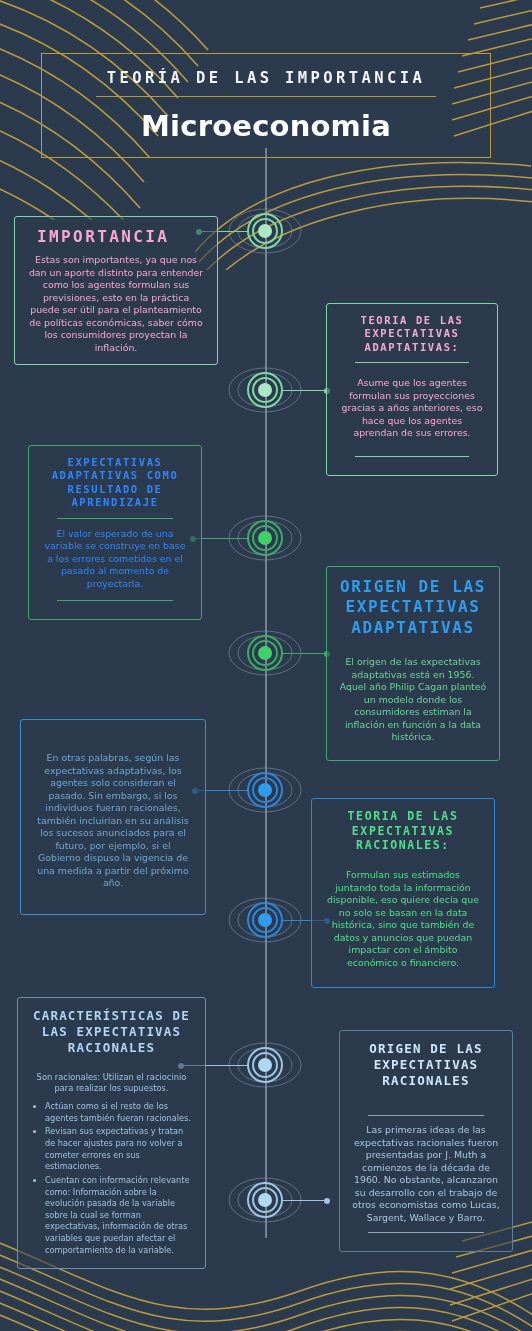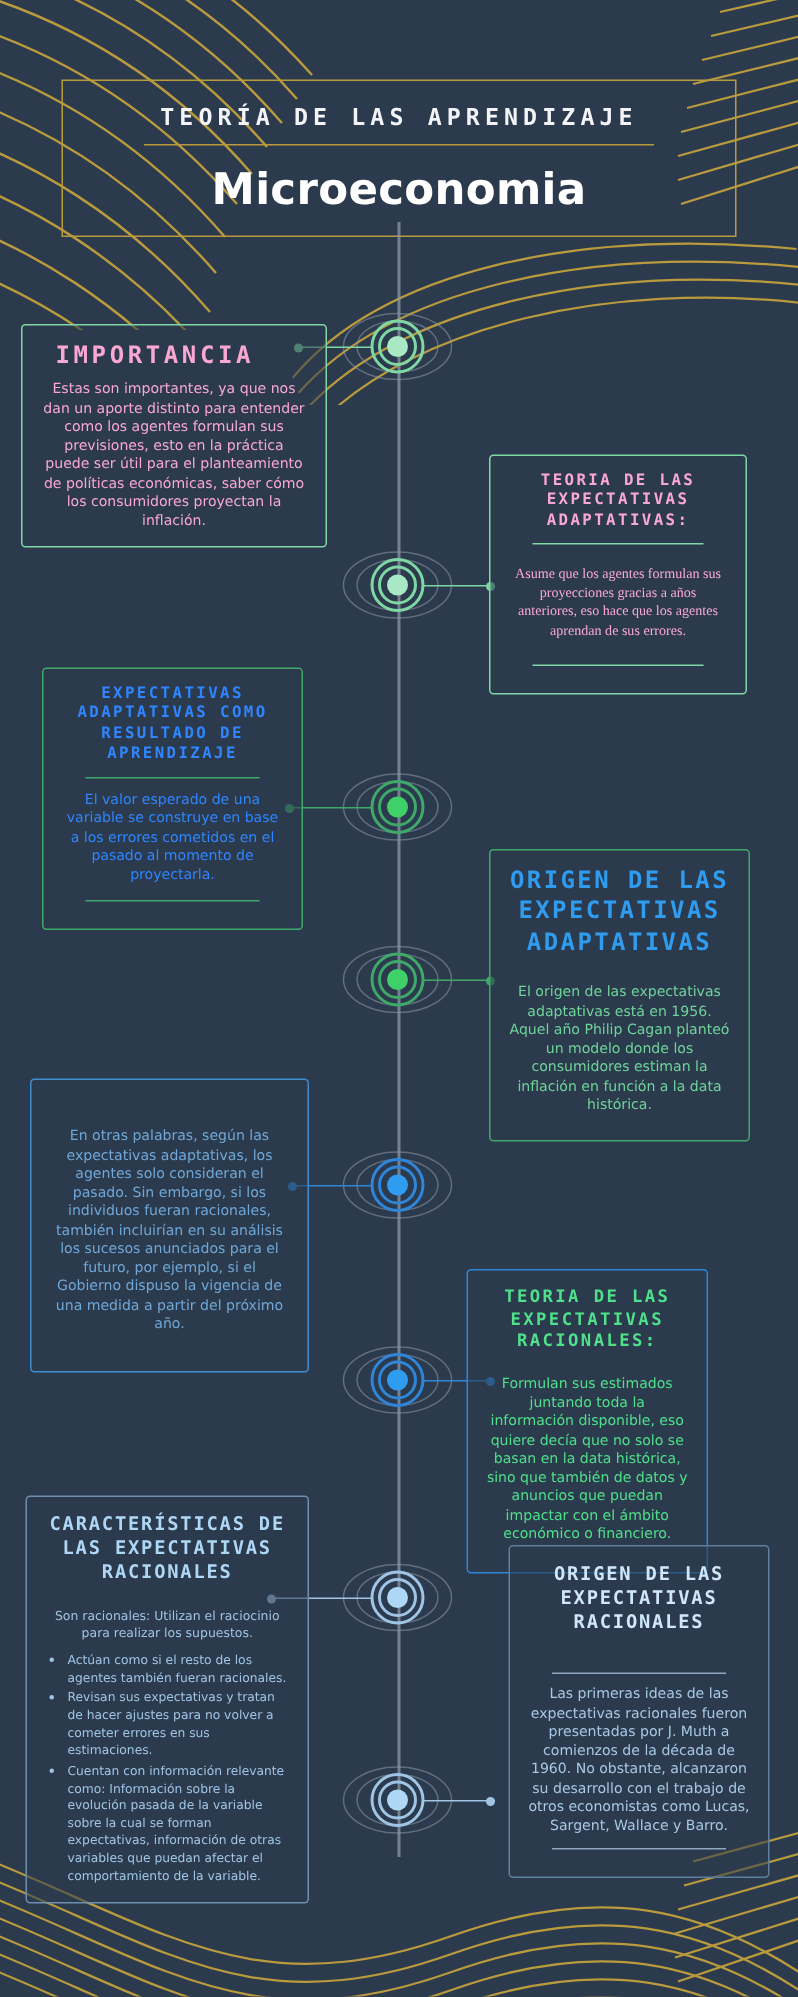--- a/index.html
+++ b/index.html
@@ -166,21 +166,21 @@
       <path d="M40,40 L136,14"></path>
       <path d="M34,56 L136,28"></path>
       <path d="M30,72 L136,42"></path>
       <path d="M28,88 L136,56"></path>
       <path d="M28,104 L136,70"></path>
       <path d="M30,120 L136,84"></path>
     </g>
   </svg>
 
   <div id="header-card">
-    <div id="header-kicker">TEORÍA DE LAS APRENDIZAJE</div>
+    <div id="header-kicker">TEORÍA DE LAS IMPORTANCIA</div>
     <div id="header-rule"></div>
     <div id="header-title">Microeconomia</div>
   </div>
 
   <div class="spine"></div>
 
   <div id="nodes-layer">
       <div class="node" style="top: 231px;">
         <svg width="74" height="74" viewBox="0 0 74 74">
           <ellipse cx="37" cy="37" rx="36" ry="22" fill="none" stroke="#8d99a8" stroke-width="1" opacity=".55"></ellipse>
@@ -283,41 +283,41 @@
     </div>
 
   <div class="card t-mint" id="card-importancia" style="left:14px;top:216px;width:204px;">
     <h3 style="font-size:16px;letter-spacing:2.4px;text-align:left;margin-left:10px;">IMPORTANCIA</h3>
     <p style="margin-top:7px;">Estas son importantes, ya que nos dan un aporte distinto para entender como los agentes formulan sus previsiones, esto en la práctica puede ser útil para el planteamiento de políticas económicas, saber cómo los consumidores proyectan la inflación.</p>
   </div>
 
   <div class="card t-mint" id="card-teoria-adaptativas" style="left:326px;top:303px;width:172px;">
     <h3>TEORIA DE LAS EXPECTATIVAS ADAPTATIVAS:</h3>
     <div class="rule"></div>
-    <p style="margin:14px 0 16px;font-family:Liberation Serif, serif;">Asume que los agentes formulan sus proyecciones gracias a años anteriores, eso hace que los agentes aprendan de sus errores.</p>
+    <p style="margin:14px 0 16px;">Asume que los agentes formulan sus proyecciones gracias a años anteriores, eso hace que los agentes aprendan de sus errores.</p>
     <div class="rule"></div>
   </div>
 
   <div class="card t-green" id="card-expectativas-aprendizaje" style="left:28px;top:445px;width:174px;">
     <h3>EXPECTATIVAS ADAPTATIVAS COMO RESULTADO DE APRENDIZAJE</h3>
     <div class="rule"></div>
     <p style="margin:9px 0 10px;">El valor esperado de una variable se construye en base a los errores cometidos en el pasado al momento de proyectarla.</p>
     <div class="rule"></div>
   </div>
 
   <div class="card t-green2" id="card-origen-adaptativas" style="left:326px;top:566px;width:174px;">
     <h3 style="font-size:16px;">ORIGEN DE LAS EXPECTATIVAS ADAPTATIVAS</h3>
     <p style="margin-top:18px;margin-bottom:6px;">El origen de las expectativas adaptativas está en 1956. Aquel año Philip Cagan planteó un modelo donde los consumidores estiman la inflación en función a la data histórica.</p>
   </div>
 
   <div class="card t-blue-plain" id="card-en-otras-palabras" style="left:20px;top:719px;width:186px;">
     <p style="margin:22px 0 14px;">En otras palabras, según las expectativas adaptativas, los agentes solo consideran el pasado. Sin embargo, si los individuos fueran racionales, también incluirían en su análisis los sucesos anunciados para el futuro, por ejemplo, si el Gobierno dispuso la vigencia de una medida a partir del próximo año.</p>
   </div>
 
-  <div class="card t-blue" id="card-teoria-racionales" style="left:311px;top:846px;width:161px;">
+  <div class="card t-blue" id="card-teoria-racionales" style="left:311px;top:798px;width:184px;">
     <h3 style="font-size:11.5px;">TEORIA DE LAS EXPECTATIVAS RACIONALES:</h3>
     <p style="margin-top:16px;margin-bottom:8px;">Formulan sus estimados juntando toda la información disponible, eso quiere decía que no solo se basan en la data histórica, sino que también de datos y anuncios que puedan impactar con el ámbito económico o financiero.</p>
   </div>
 
   <div class="card t-ltblue" id="card-caracteristicas-racionales" style="left:17px;top:997px;width:189px;">
     <h3 style="font-size:12.5px;letter-spacing:1.2px;">CARACTERÍSTICAS DE LAS EXPECTATIVAS RACIONALES</h3>
     <p style="margin-top:16px;font-size:8.3px;">Son racionales: Utilizan el raciocinio para realizar los supuestos.</p>
     <ul id="caracteristicas-bullets">
         <li>Actúan como si el resto de los agentes también fueran racionales.</li>
         <li>Revisan sus expectativas y tratan de hacer ajustes para no volver a cometer errores en sus estimaciones.</li>

